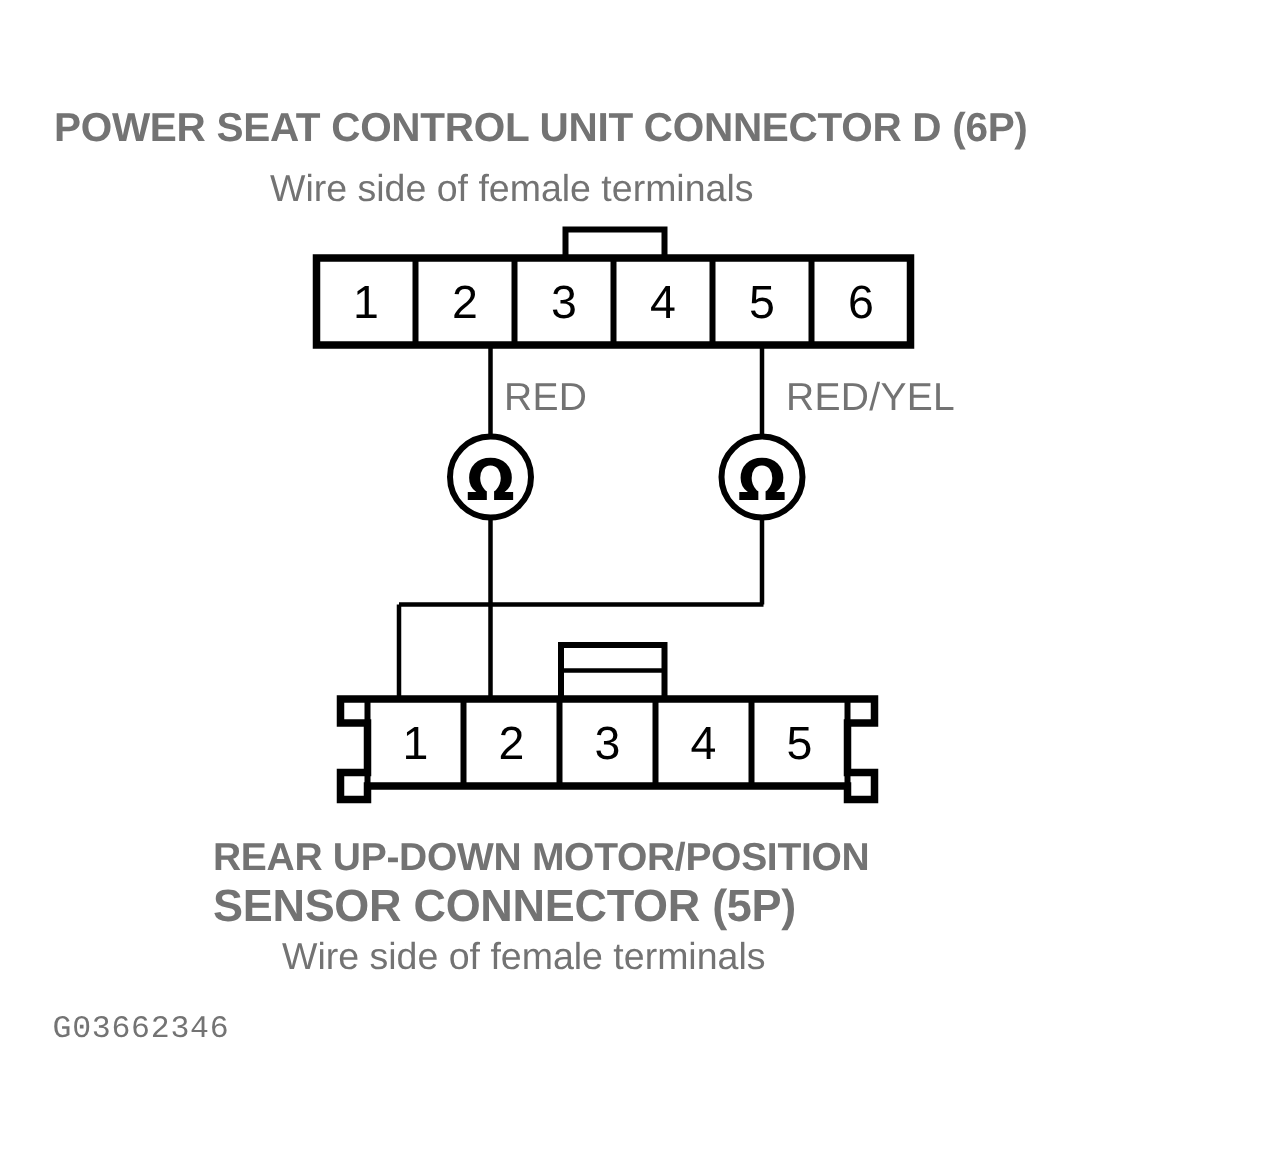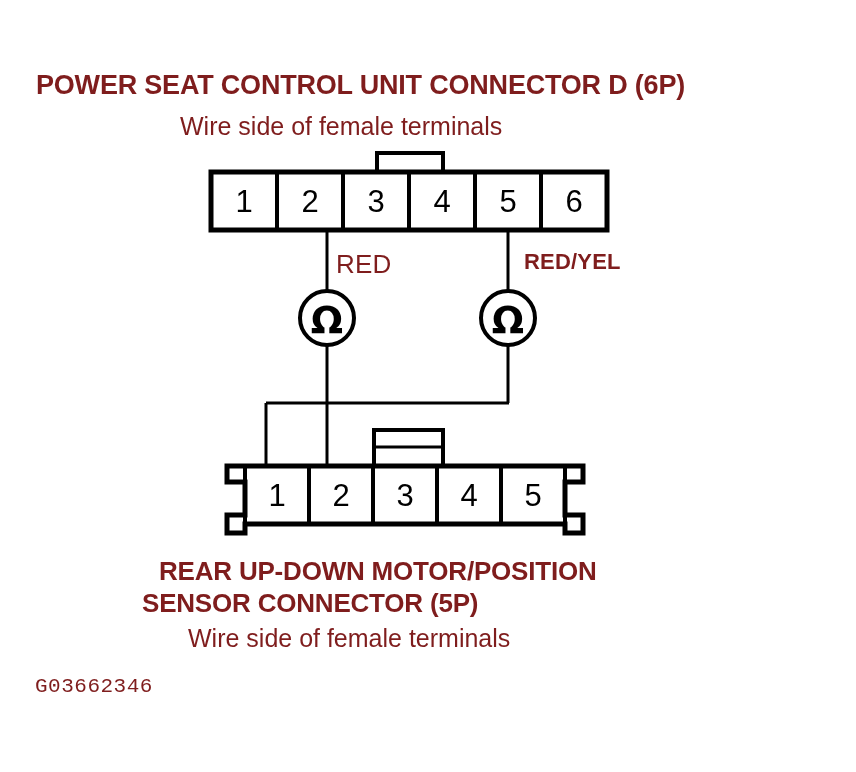--- a/index.html
+++ b/index.html
@@ -17,21 +17,21 @@
   }
   #stage {
     position: absolute;
     left: 0; top: 0;
     width: 856px;
     height: 772px;
   }
   .txt {
     position: absolute;
     white-space: nowrap;
-    color: #7f1d1d;
+    color: #737373;
     line-height: 1;
   }
   #title-top {
     left: 36px;
     top: 72px;
     font-size: 27px;
     font-weight: bold;
     letter-spacing: -0.2px;
   }
   #subtitle-top {
@@ -43,36 +43,35 @@
   #label-red {
     left: 336px;
     top: 251px;
     font-size: 26px;
     font-weight: normal;
     letter-spacing: 0.2px;
   }
   #label-redyel {
     left: 524px;
     top: 251px;
-    font-size: 22px;
-    font-weight: bold;
+    font-size: 26px;
+    font-weight: normal;
     letter-spacing: 0.2px;
   }
   #title-bottom-1 {
     left: 142px;
     top: 558px;
     font-size: 26px;
     font-weight: bold;
     letter-spacing: -0.2px;
-    margin-left: 17px;
   }
   #title-bottom-2 {
     left: 142px;
     top: 590px;
-    font-size: 26px;
+    font-size: 30px;
     font-weight: bold;
     letter-spacing: -0.2px;
   }
   #subtitle-bottom {
     left: 188px;
     top: 626px;
     font-size: 25px;
     font-weight: normal;
   }
   #figure-code {

